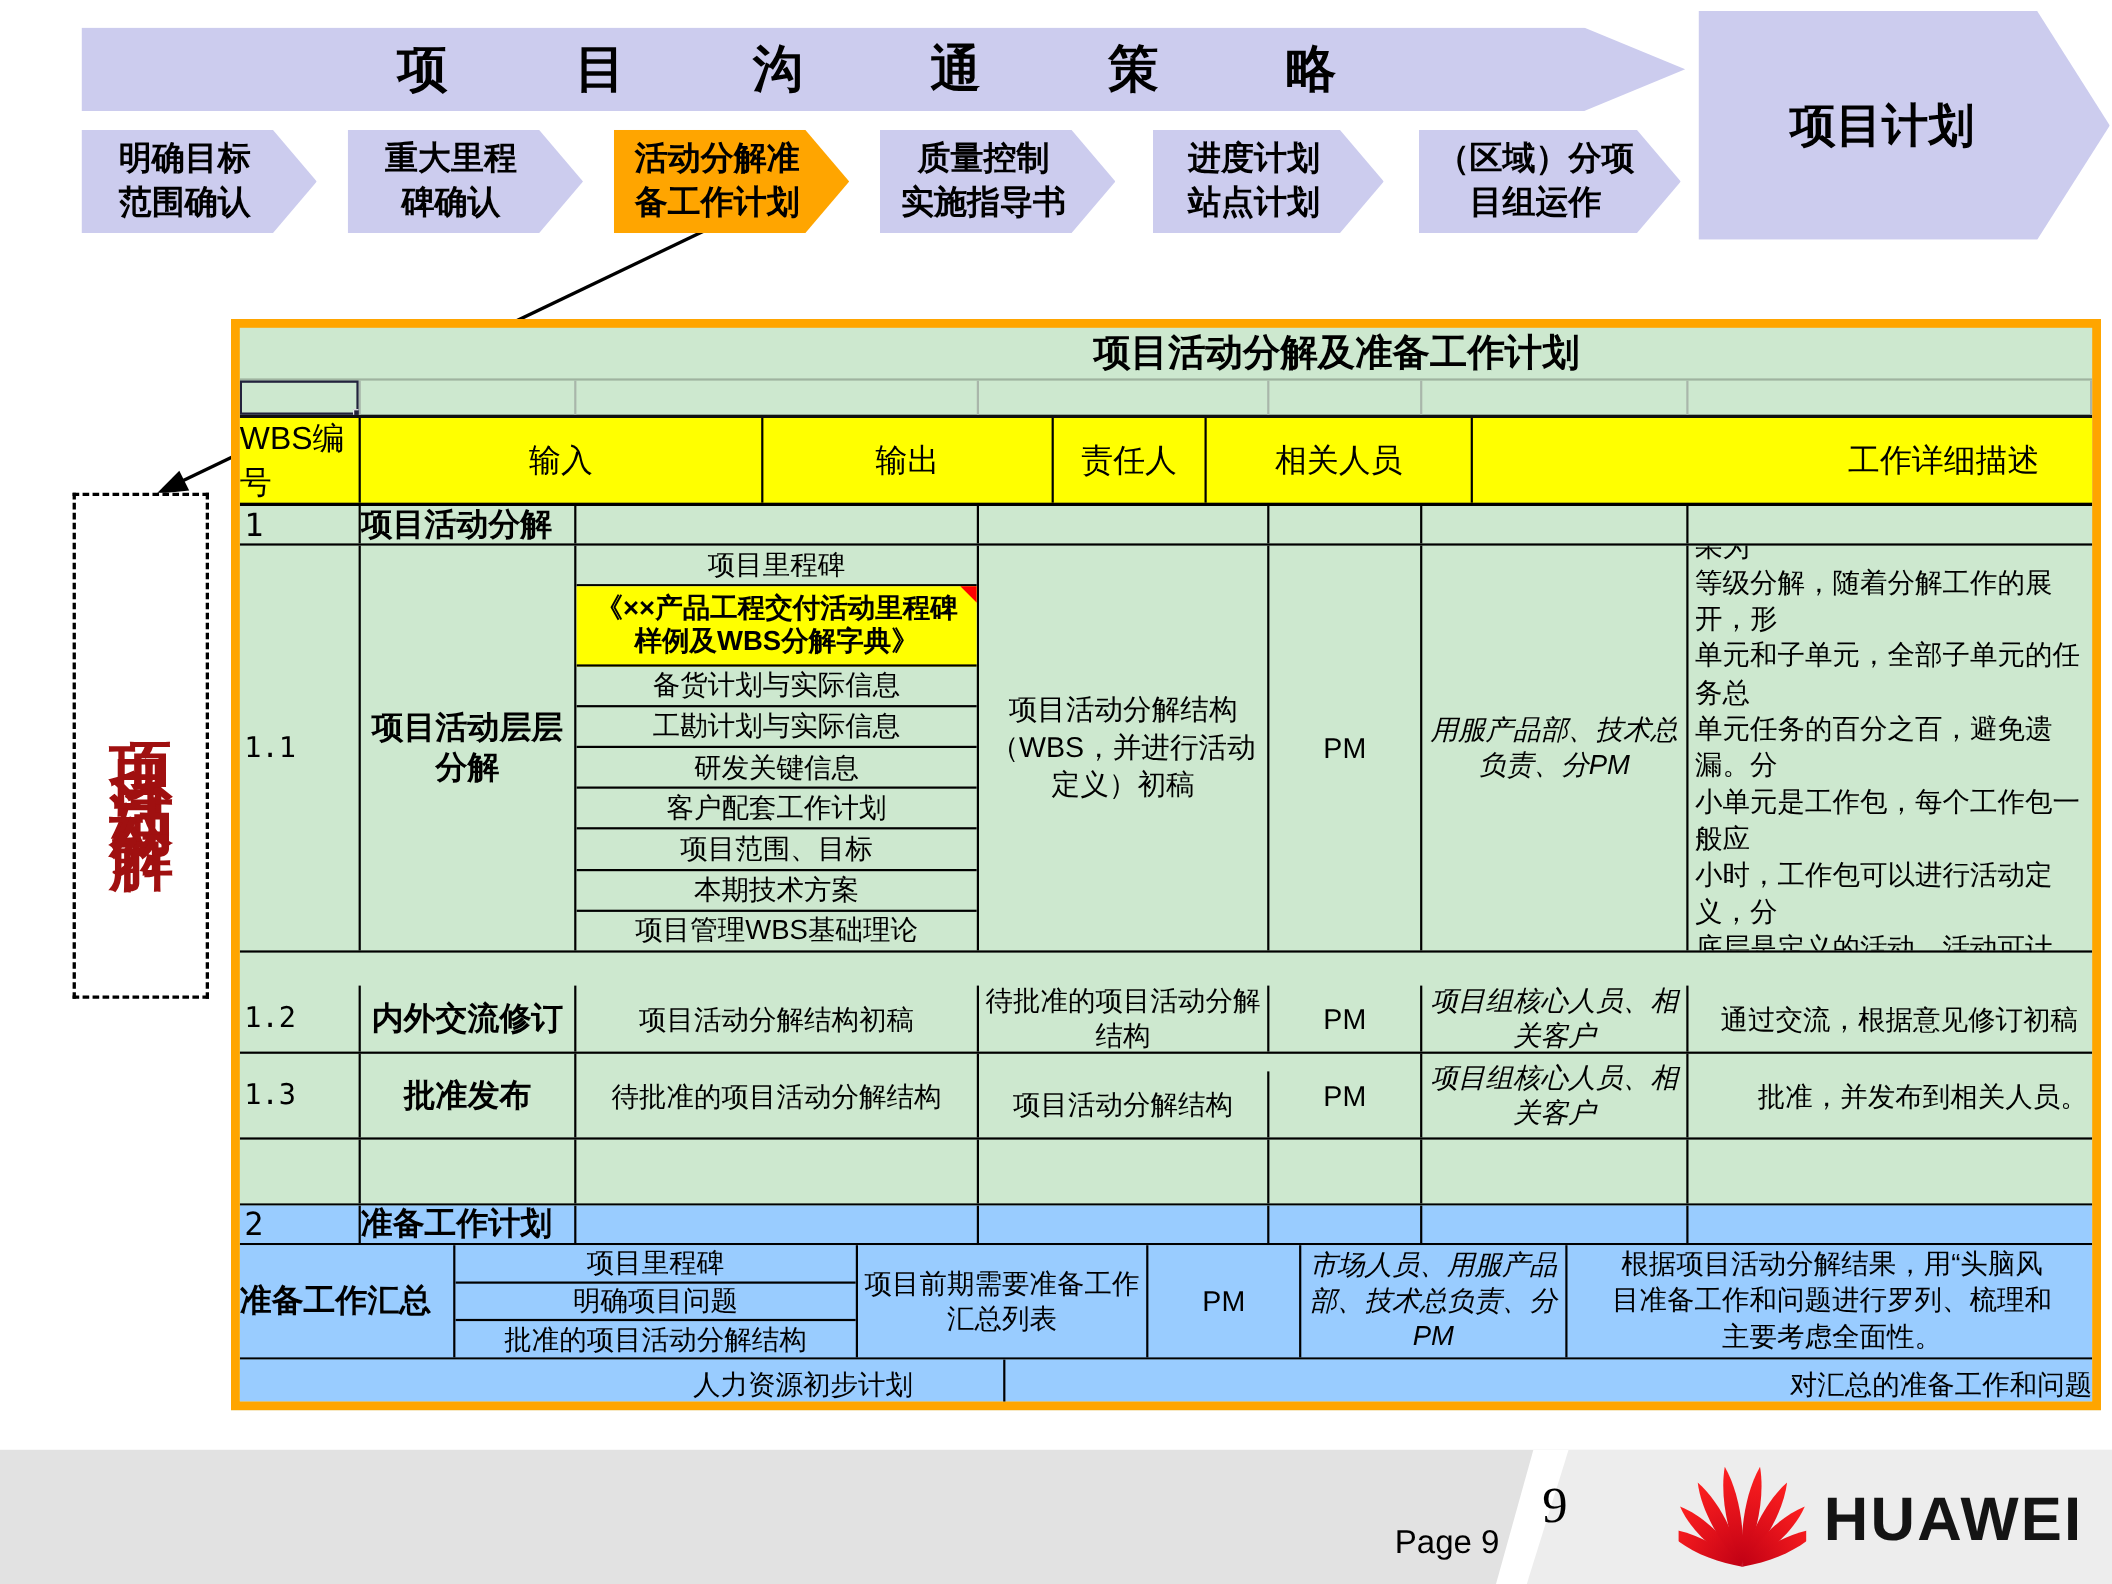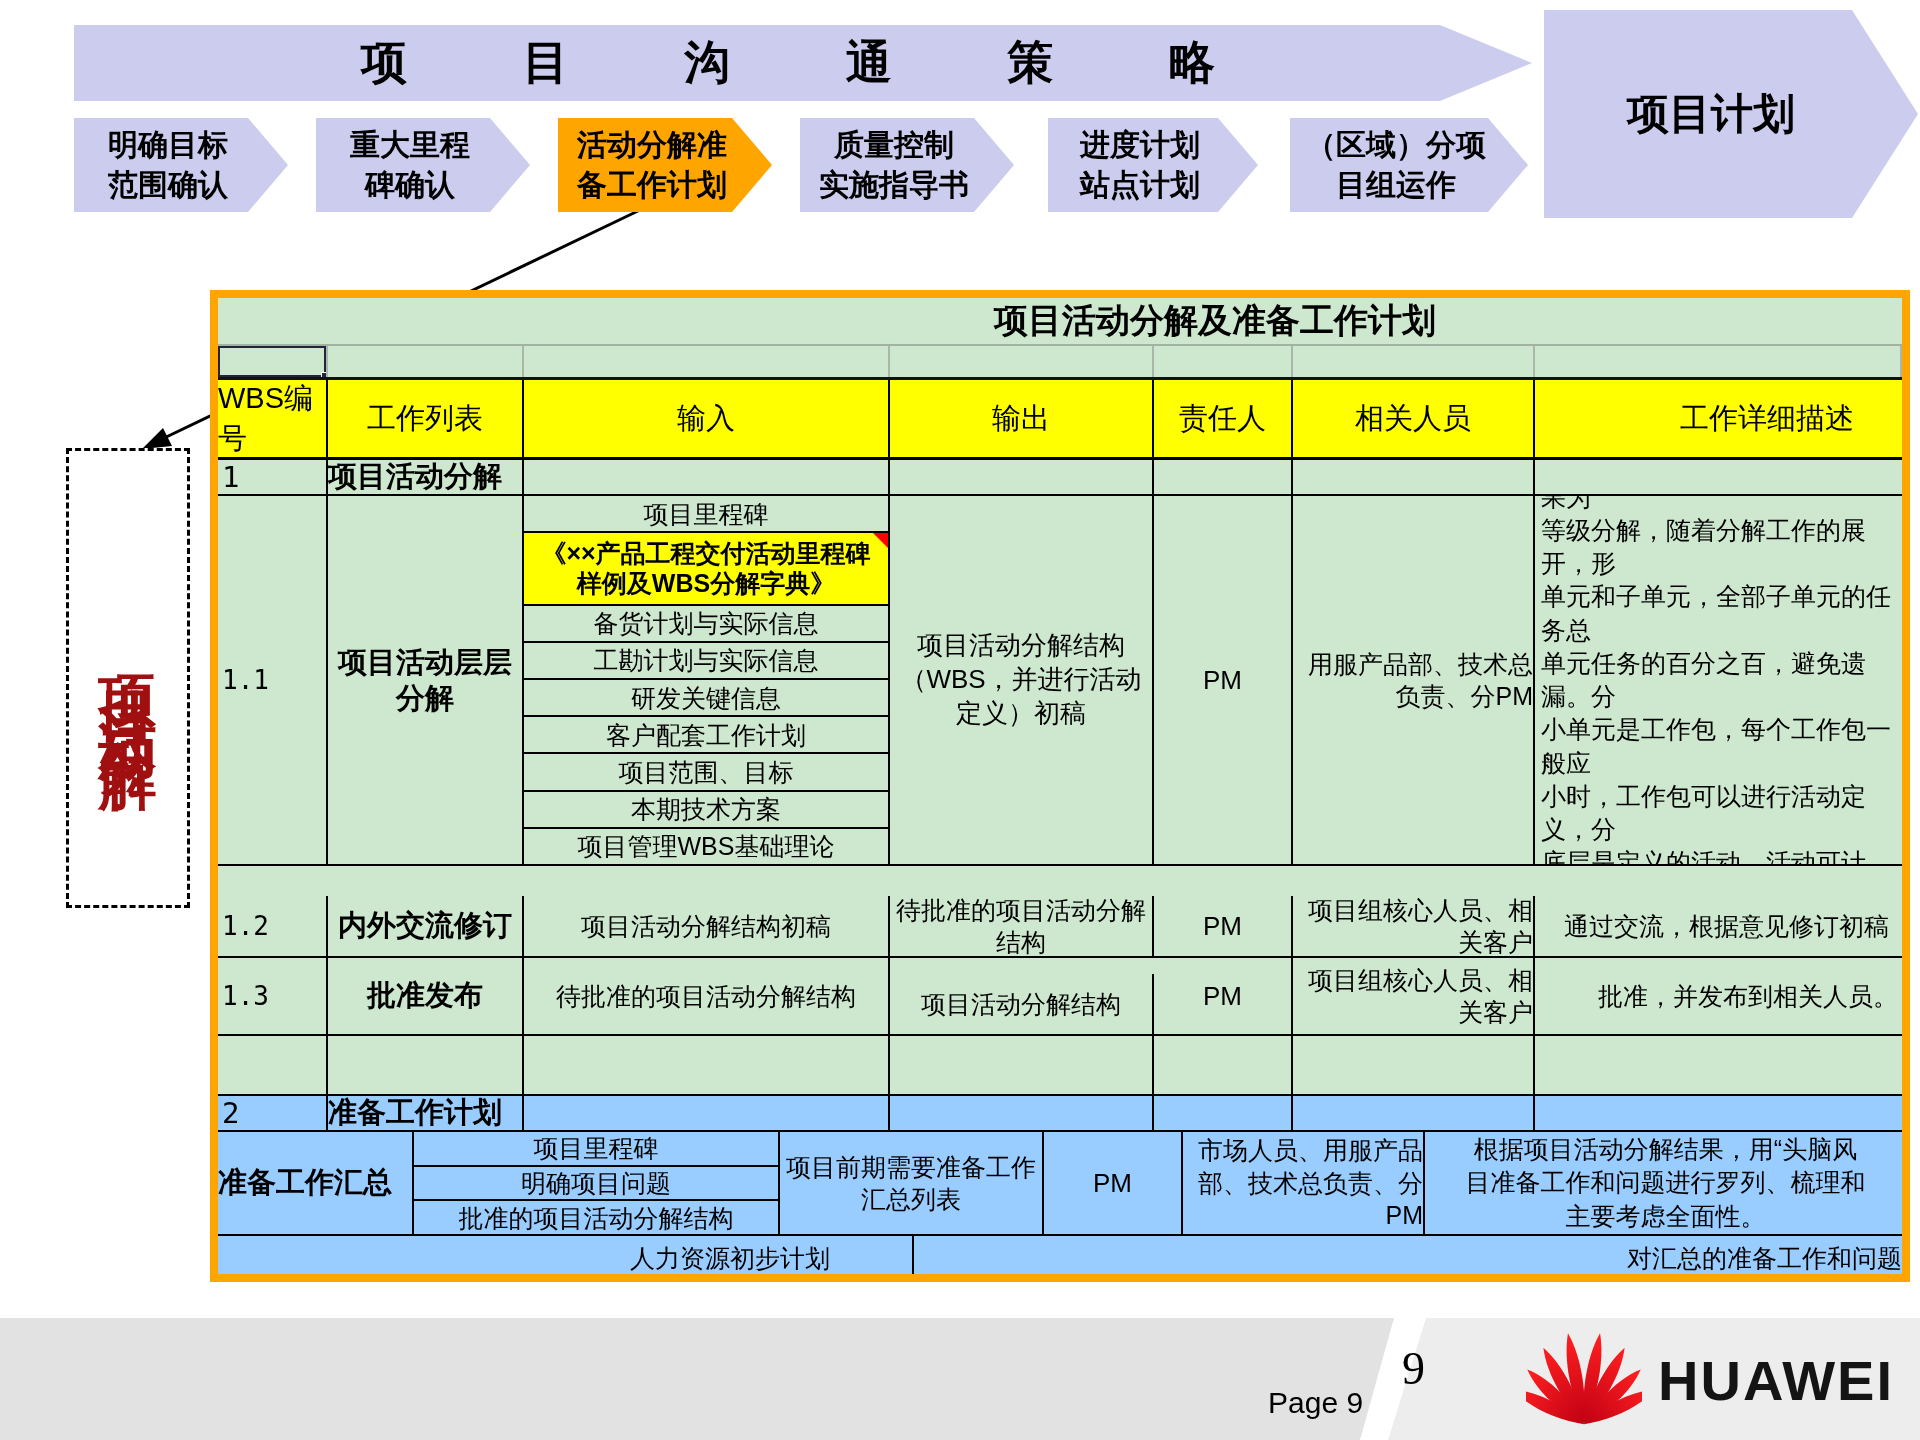--- a/index.html
+++ b/index.html
@@ -92,21 +92,21 @@
          border-bottom:2px solid #000; font-size:25px; text-align:center; line-height:1.2; }
   .sub:last-child { border-bottom:none; }
   .sub.yellow { flex:2; background:#ffff00; font-weight:bold; position:relative; padding:0 6px; }
   .sub.yellow::after { content:''; position:absolute; top:0; right:0;
                        border-left:15px solid transparent; border-top:15px solid #f00; }
   .desc-block { font-size:25px; line-height:1.33; white-space:pre-line; text-align:left;
                 padding:0 2px 0 6px; }
   .desc-center { text-align:center; }
   .work-wrap { text-align:center; line-height:1.25; font-size:29px; }
   .out-wrap { text-align:center; line-height:1.3; }
-  .rel-wrap { text-align:right; line-height:1.3; font-size:25px; }
+  .rel-wrap { text-align:center; line-height:1.3; font-size:25px;font-style:italic; }
   .top-align { align-items:flex-start; }
 
   
   .footer { left:0; top:1318px; width:1920px; height:122px; background:#e2e2e2; z-index:0; }
   .footer-stripe { position:absolute; right:0; top:0; height:100%; width:560px; background:#ffffff;
                    clip-path:polygon(34px 0, 100% 0, 100% 100%, 0 100%); }
   .footer-right { position:absolute; right:0; top:0; height:100%; width:552px; background:#ededed;
                   clip-path:polygon(58px 0, 100% 0, 100% 100%, 20px 100%); }
   .page-label { left:1268px; top:1386px; font-size:30px; z-index:4; }
   .page-num { left:1402px; top:1342px; font-size:46px; z-index:4;
@@ -201,21 +201,20 @@
     <div class="c w-work"></div>
     <div class="c w-in"></div>
     <div class="c w-out"></div>
     <div class="c w-own"></div>
     <div class="c w-rel"></div>
     <div class="c w-desc"></div>
   </div>
 
   <div class="trow row-head">
     <div class="c w-wbs">WBS编号</div>
-    <div class="c w-work">工作列表</div>
     <div class="c w-in">输入</div>
     <div class="c w-out">输出</div>
     <div class="c w-own">责任人</div>
     <div class="c w-rel">相关人员</div>
     <div class="c w-desc">工作详细描述</div>
   </div>
 
   <div class="trow row-1">
     <div class="c w-wbs wbs-num">1</div>
     <div class="c w-work bold left">项目活动分解</div>

